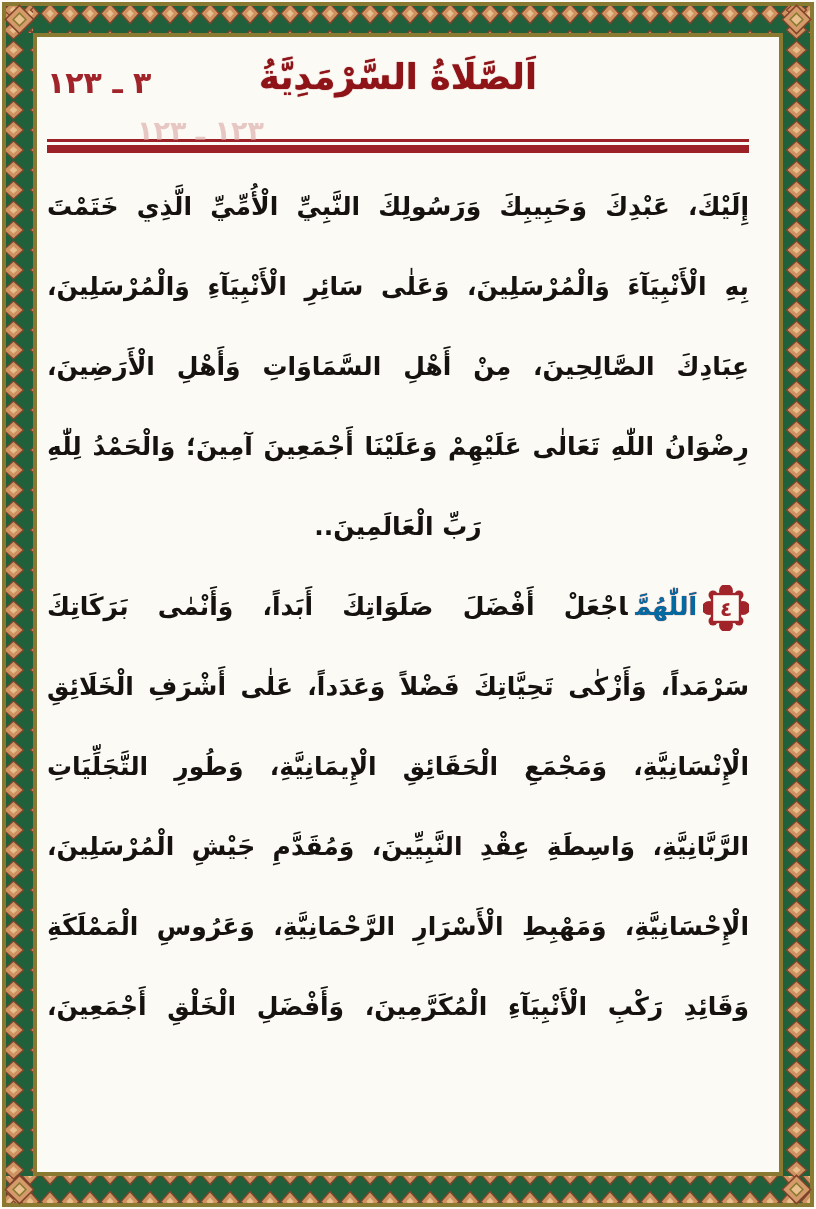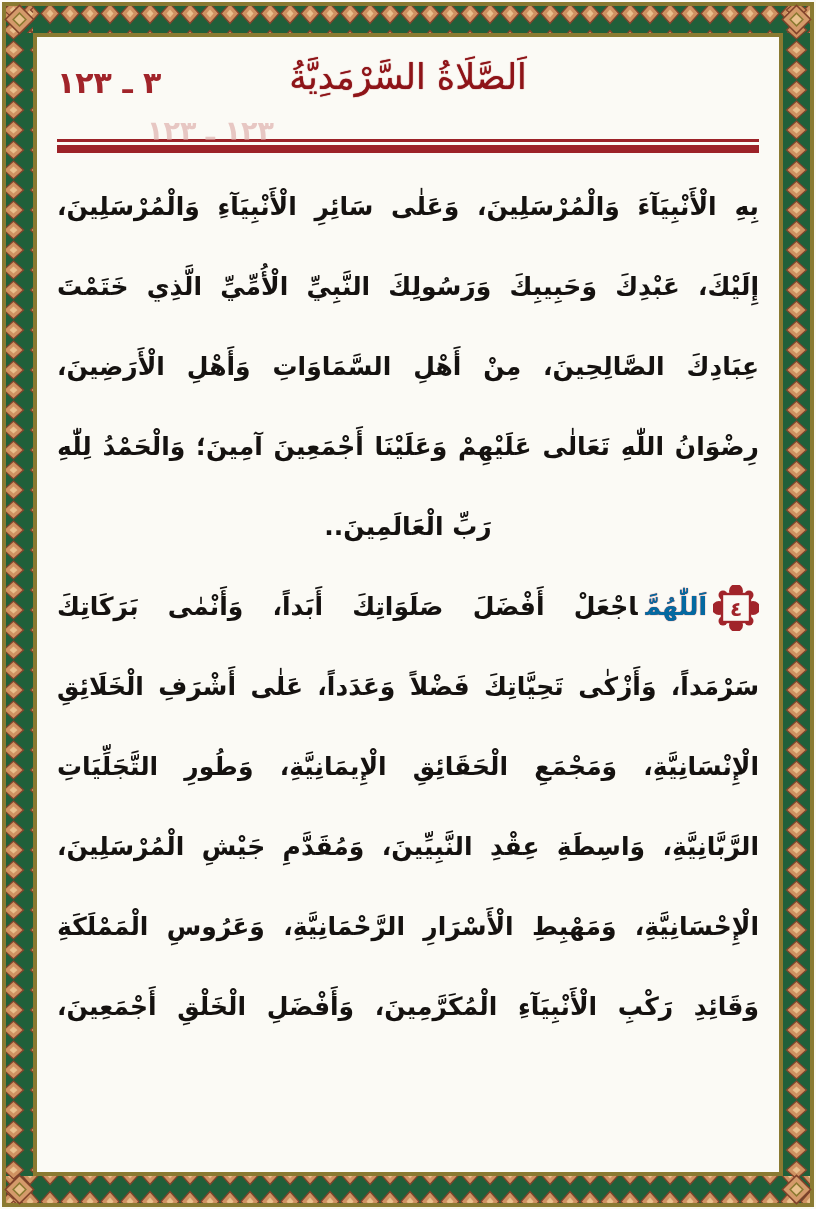--- a/index.html
+++ b/index.html
@@ -3,37 +3,37 @@
 <meta charset="utf-8">
 <style>
   html,body { margin:0; padding:0; background:#ffffff; }
   .page {
     position:relative; width:816px; height:1209px;
     background:#fbfaf5; overflow:hidden;
     font-family:"DejaVu Sans", sans-serif;
   }
   svg.frame { position:absolute; inset:0; display:block; }
   .content {
-    position:absolute; top:45px; left:57px; width:702px;
+    position:absolute; top:45px; left:47px; width:702px;
     direction:rtl;
   }
   .header { position:relative; height:86px; }
   .page-label {
     position:absolute; left:0; top:20px;
     font-size:30px; font-weight:bold; color:#a1242a;
     letter-spacing:2px;
   }
   .ghost-label {
     position:absolute; left:90px; top:26px;
     font-size:27px; font-weight:bold; color:#dca9a5; opacity:.62;
     letter-spacing:2px; white-space:nowrap;margin-top:44px;
   }
   .doc-title {
     position:relative; text-align:center; padding-top:12px;
-    font-size:35px; font-weight:normal; color:#8e1418;
+    font-size:35px; font-weight:bold; color:#8e1418;
     text-shadow:0 0 1px #8e1418;
   }
   .separator { margin-top:8px; }
   .sep-thin  { height:3px; background:#9c2228; }
   .sep-gap   { height:3px; }
   .sep-thick { height:8px; background:#9c2228; }
   .body-text { margin-top:14px; color:#151210; }
   .line {
     height:80px; line-height:80px;
     font-size:25px; font-weight:bold;
@@ -110,22 +110,22 @@
       <div class="doc-title">اَلصَّلَاةُ السَّرْمَدِيَّةُ</div>
     </div>
 
     <div class="separator">
       <div class="sep-thin"></div>
       <div class="sep-gap"></div>
       <div class="sep-thick"></div>
     </div>
 
     <div class="body-text">
+      <div class="line">إِلَيْكَ، عَبْدِكَ وَحَبِيبِكَ وَرَسُولِكَ النَّبِيِّ الْأُمِّيِّ الَّذِي خَتَمْتَ</div>
       <div class="line">بِهِ الْأَنْبِيَآءَ وَالْمُرْسَلِينَ، وَعَلٰى سَائِرِ الْأَنْبِيَآءِ وَالْمُرْسَلِينَ،</div>
-      <div class="line">إِلَيْكَ، عَبْدِكَ وَحَبِيبِكَ وَرَسُولِكَ النَّبِيِّ الْأُمِّيِّ الَّذِي خَتَمْتَ</div>
       <div class="line">عِبَادِكَ الصَّالِحِينَ، مِنْ أَهْلِ السَّمَاوَاتِ وَأَهْلِ الْأَرَضِينَ،</div>
       <div class="line">رِضْوَانُ اللّٰهِ تَعَالٰى عَلَيْهِمْ وَعَلَيْنَا أَجْمَعِينَ آمِينَ؛ وَالْحَمْدُ لِلّٰهِ</div>
       <div class="line short">رَبِّ الْعَالَمِينَ..</div>
 
       <div class="line">
         <svg class="medallion" viewBox="0 0 46 46" aria-hidden="true">
           <circle cx="23" cy="6" r="7" fill="#a1242a"></circle>
           <circle cx="23" cy="40" r="7" fill="#a1242a"></circle>
           <circle cx="6" cy="23" r="7" fill="#a1242a"></circle>
           <circle cx="40" cy="23" r="7" fill="#a1242a"></circle>

